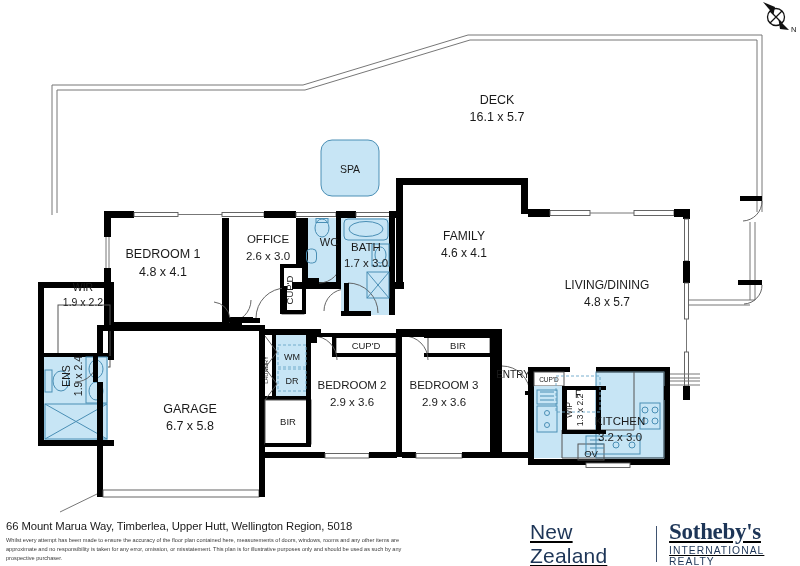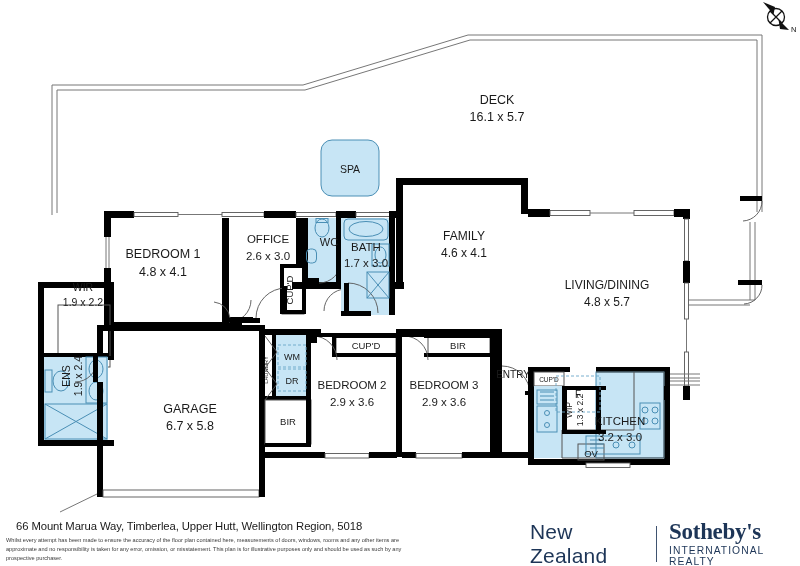--- a/index.html
+++ b/index.html
@@ -13,30 +13,30 @@
   #root {
     position: relative;
     width: 800px; height: 566px;
     background: #ffffff;
   }
   #plan-svg { position: absolute; top: 0; left: 0; }
 
   
   .footer { position: absolute; left: 0; top: 505px; width: 800px; height: 61px; }
   .addr {
-    position: absolute; left: 16px; top: 15px;
+    position: absolute; left: 6px; top: 15px;
     font-size: 11.3px; color: #1a1a1a; letter-spacing: -0.1px; white-space: nowrap;
   }
   .disclaimer {
     position: absolute; left: 6px; top: 31px; width: 420px;
     font-size: 5.6px; line-height: 1.62; color: #3a3a3a;
   }
   .brand {
     position: absolute; left: 530px; top: 16px;
-    display: flex; align-items: center; height: 46px;
+    display: flex; align-items: center; height: 46px; text-decoration: underline;
   }
   .brand-nz {
     font-size: 21px; color: #1d3557; letter-spacing: 0.2px;
     font-family: "Liberation Sans", sans-serif; font-weight: 400;
   }
   .brand-rule {
     width: 1px; height: 36px; background: #1d3557;
     margin: 0 12px; opacity: .85;
   }
   .brand-right { display: flex; flex-direction: column; }

